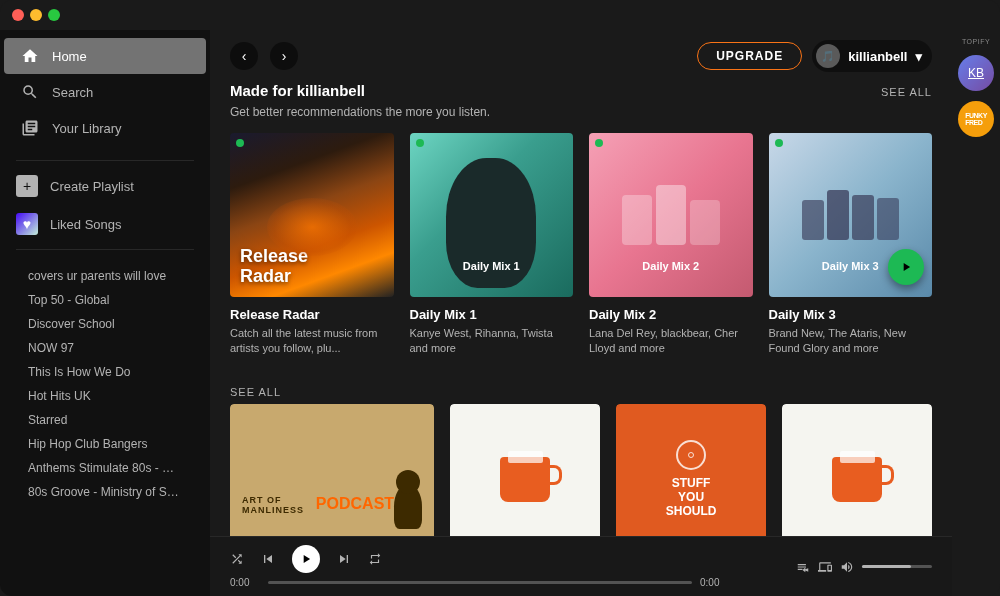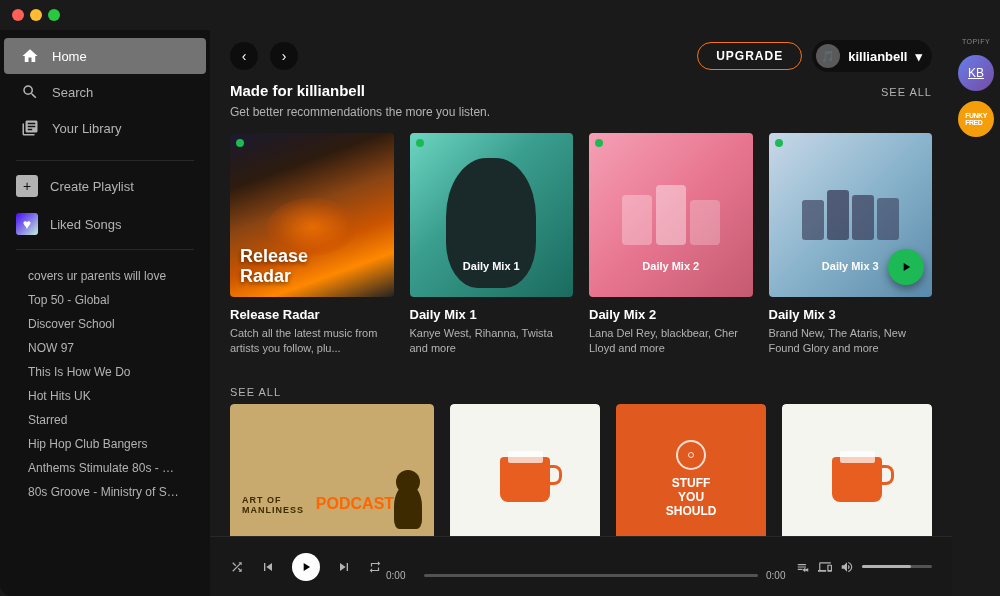--- a/index.html
+++ b/index.html
@@ -293,21 +293,22 @@
       background: #181818;
       border-top: 1px solid #282828;
       display: flex;
       align-items: center;
       padding: 0 20px;
       flex-shrink: 0;
     }
     .player-controls {
       flex: 1;
       display: flex;
-      align-items: flex-end;
+      flex-direction: column;
+      align-items: flex-start;
       gap: 4px;
     }
     .player-btns {
       display: flex;
       align-items: center;
       gap: 16px;
     }
     .ctrl-btn {
       background: none;
       border: none;

